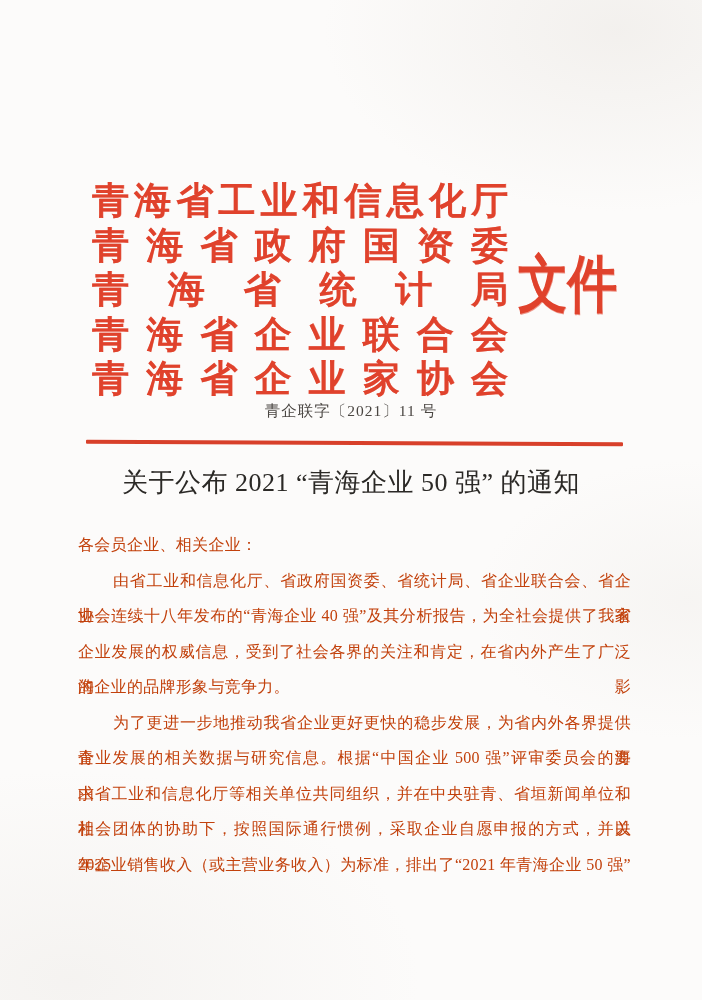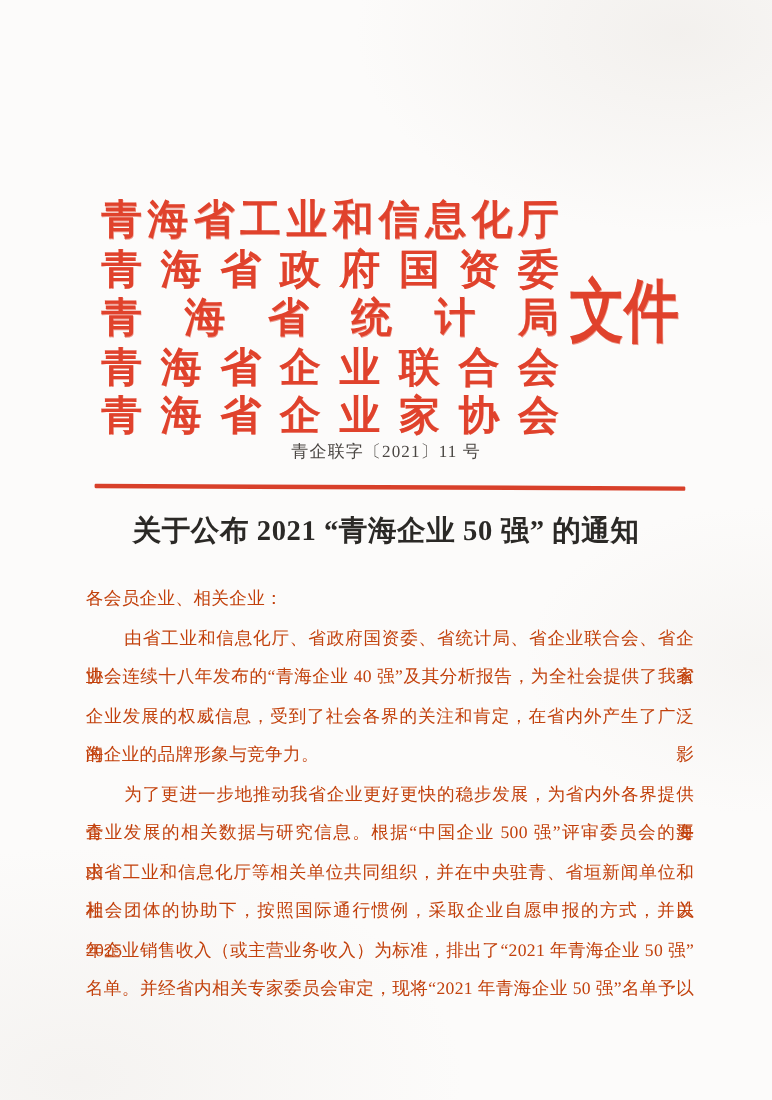--- a/index.html
+++ b/index.html
@@ -84,21 +84,21 @@
   
   .doc-title {
     position: absolute;
     left: 0;
     top: 462px;
     width: 100%;
     height: 42px;
     line-height: 42px;
     text-align: center;
     font-size: 26px;
-    font-weight: 700;
+    font-weight: 400;
     color: #2b2926;
     letter-spacing: 0.5px;
     white-space: nowrap;
   }
 
   
   .doc-body {
     position: absolute;
     left: 78px;
     top: 527px;
@@ -192,16 +192,15 @@
       <div class="body-line">各会员企业、相关企业：</div>
       <div class="body-line indent fill">由省工业和信息化厅、省政府国资委、省统计局、省企业联合会、省企业家</div>
       <div class="body-line fill">协会连续十八年发布的“青海企业 40 强”及其分析报告，为全社会提供了我省</div>
       <div class="body-line fill">企业发展的权威信息，受到了社会各界的关注和肯定，在省内外产生了广泛的影</div>
       <div class="body-line">海企业的品牌形象与竞争力。</div>
       <div class="body-line indent fill">为了更进一步地推动我省企业更好更快的稳步发展，为省内外各界提供青海</div>
       <div class="body-line fill">企业发展的相关数据与研究信息。根据“中国企业 500 强”评审委员会的要求，</div>
       <div class="body-line fill">由省工业和信息化厅等相关单位共同组织，并在中央驻青、省垣新闻单位和相关</div>
       <div class="body-line fill">社会团体的协助下，按照国际通行惯例，采取企业自愿申报的方式，并以 2025</div>
       <div class="body-line fill">年企业销售收入（或主营业务收入）为标准，排出了“2021 年青海企业 50 强”</div>
-      <div class="body-line fill">名单。并经省内相关专家委员会审定，现将“2021 年青海企业 50 强”名单予以</div>
     </div>
 
 </div>
 
 </body></html>

